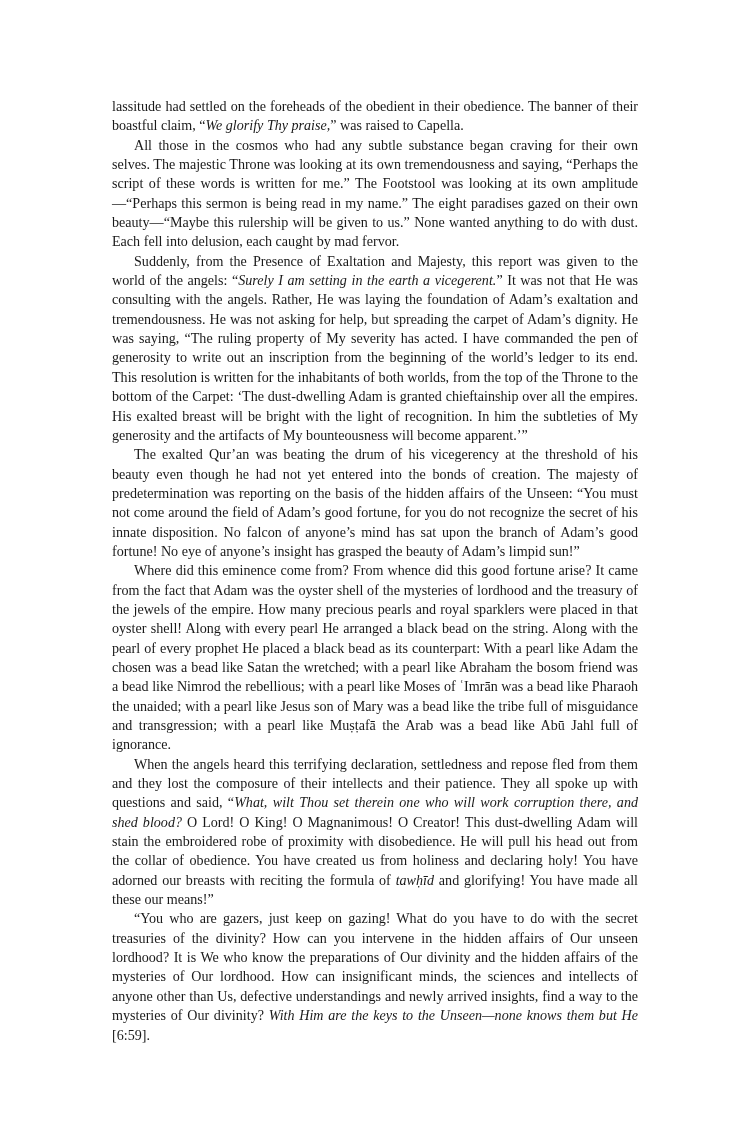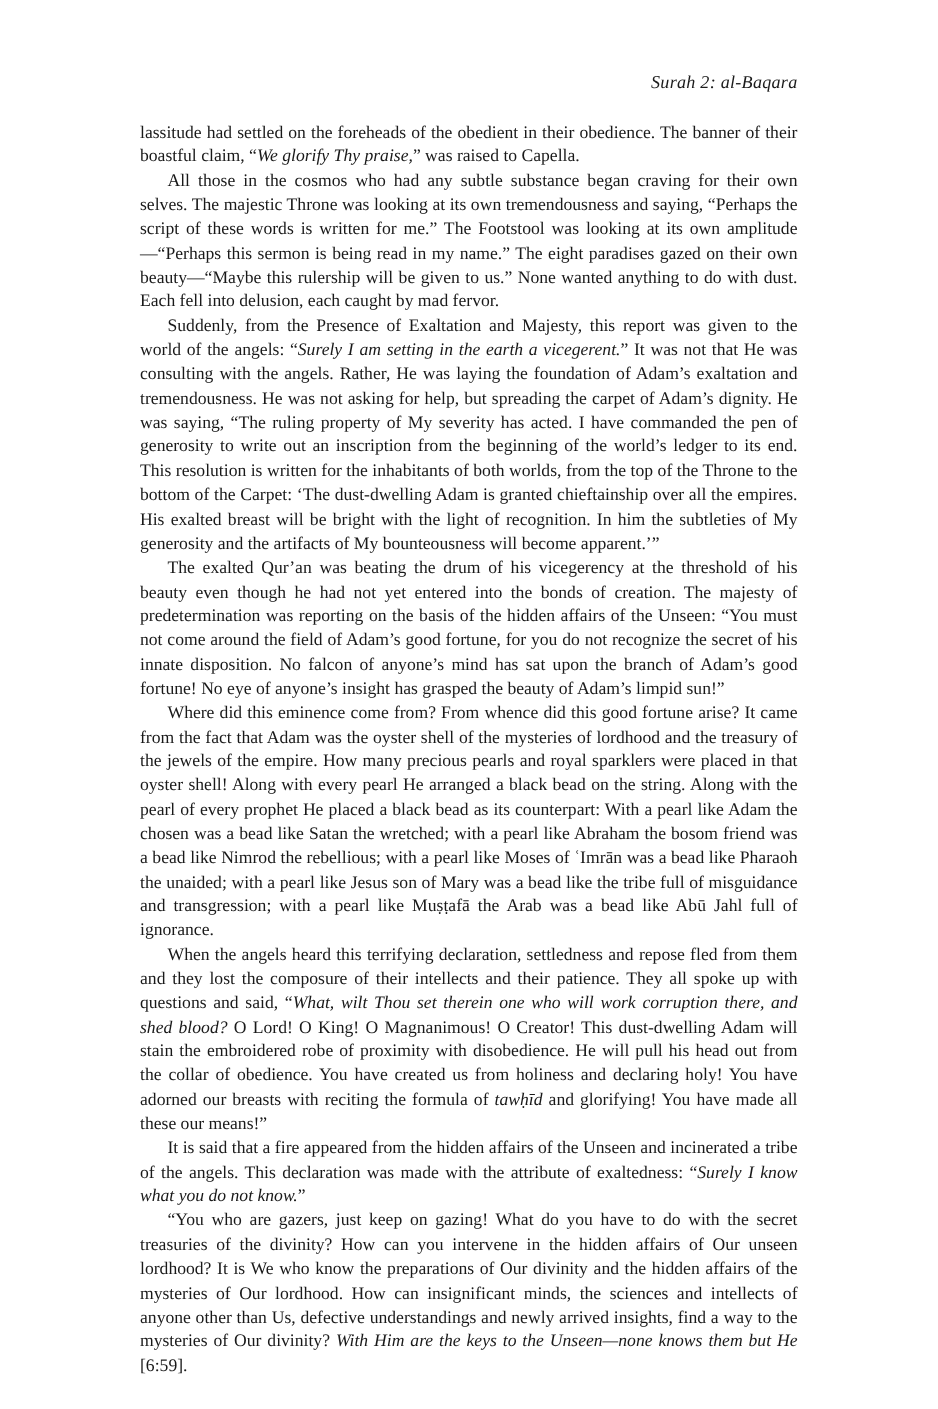--- a/index.html
+++ b/index.html
@@ -58,27 +58,25 @@
     text-align: right;
     font-size: 14.1px;
     color: #191919;
   }
 </style>
 </head>
 <body>
 
 <div class="page">
 
-  <div class="running-header">Surah 2: al-Baqara</div>
 
   <div class="textblock">
       <p class="para noindent" id="p-lassitude"><span>lassitude had settled on the foreheads of the obedient in their obedience.  The banner of their boast­ful claim, “</span><i>We glorify Thy praise,</i><span>” was raised to Capella.</span></p>
       <p class="para" id="p-all-those"><span>All those in the cosmos who had any subtle substance began craving for their own selves.  The majestic Throne was looking at its own tremendousness and saying, “Perhaps the script of these words is written for me.”  The Footstool was looking at its own amplitude—“Perhaps this sermon is being read in my name.”  The eight paradises gazed on their own beauty—“Maybe this rulership will be given to us.”  None wanted anything to do with dust.  Each fell into delusion, each caught by mad fervor.</span></p>
       <p class="para" id="p-suddenly"><span>Suddenly, from the Presence of Exaltation and Majesty, this report was given to the world of the angels: “</span><i>Surely I am setting in the earth a vicegerent.</i><span>”  It was not that He was consulting with the angels.  Rather, He was laying the foundation of Adam’s exaltation and tremendousness.  He was not asking for help, but spreading the carpet of Adam’s dignity.  He was saying, “The ruling property of My severity has acted.  I have commanded the pen of generosity to write out an inscription from the beginning of the world’s ledger to its end.  This resolution is written for the inhabitants of both worlds, from the top of the Throne to the bottom of the Carpet: ‘The dust-dwelling Adam is granted chieftainship over all the empires.  His exalted breast will be bright with the light of recognition.  In him the subtleties of My generosity and the artifacts of My bounteousness will become apparent.’”</span></p>
       <p class="para" id="p-quran-drum"><span>The exalted Qur’an was beating the drum of his vicegerency at the threshold of his beauty even though he had not yet entered into the bonds of creation.  The majesty of predetermination was reporting on the basis of the hidden affairs of the Unseen: “You must not come around the field of Adam’s good fortune, for you do not recognize the secret of his innate disposition.  No falcon of anyone’s mind has sat upon the branch of Adam’s good fortune!  No eye of anyone’s insight has grasped the beauty of Adam’s limpid sun!”</span></p>
       <p class="para" id="p-where-eminence"><span>Where did this eminence come from?  From whence did this good fortune arise?  It came from the fact that Adam was the oyster shell of the mysteries of lordhood and the treasury of the jewels of the empire.  How many precious pearls and royal sparklers were placed in that oyster shell!  Along with every pearl He arranged a black bead on the string.  Along with the pearl of every prophet He placed a black bead as its counterpart:  With a pearl like Adam the chosen was a bead like Satan the wretched; with a pearl like Abraham the bosom friend was a bead like Nimrod the rebellious; with a pearl like Moses of ʿImrān was a bead like Pharaoh the unaided; with a pearl like Jesus son of Mary was a bead like the tribe full of misguidance and transgression; with a pearl like Muṣṭafā the Arab was a bead like Abū Jahl full of ignorance.</span></p>
       <p class="para" id="p-when-angels-heard"><span>When the angels heard this terrifying declaration, settledness and repose fled from them and they lost the composure of their intellects and their patience.  They all spoke up with questions and said, “</span><i>What, wilt Thou set therein one who will work corruption there, and shed blood?</i><span>  O Lord!  O King! O Magnanimous!  O Creator!  This dust-dwelling Adam will stain the embroidered robe of proximity with disobedience.  He will pull his head out from the collar of obedience.  You have created us from holiness and declaring holy!  You have adorned our breasts with reciting the for­mula of </span><i>tawḥīd</i><span> and glorifying! You have made all these our means!”</span></p>
-      <p class="para" id="p-fire-appeared"><span>It is said that a fire appeared from the hidden affairs of the Unseen and incinerated a tribe of the angels.  This declaration was made with the attribute of exaltedness:  “</span><i>Surely I know what you do not know.</i><span>”</span></p>
       <p class="para" id="p-you-who-are-gazers"><span>“You who are gazers, just keep on gazing!  What do you have to do with the secret treasuries of the divinity?  How can you intervene in the hidden affairs of Our unseen lordhood?  It is We who know the preparations of Our divinity and the hidden affairs of the mysteries of Our lordhood.  How can insignificant minds, the sciences and intellects of anyone other than Us, defective under­standings and newly arrived insights, find a way to the mysteries of Our divinity?  </span><i>With Him are the keys to the Unseen—none knows them but He</i><span> [6:59].</span></p>
     </div>
 
 
 </div>
 
 </body></html>

